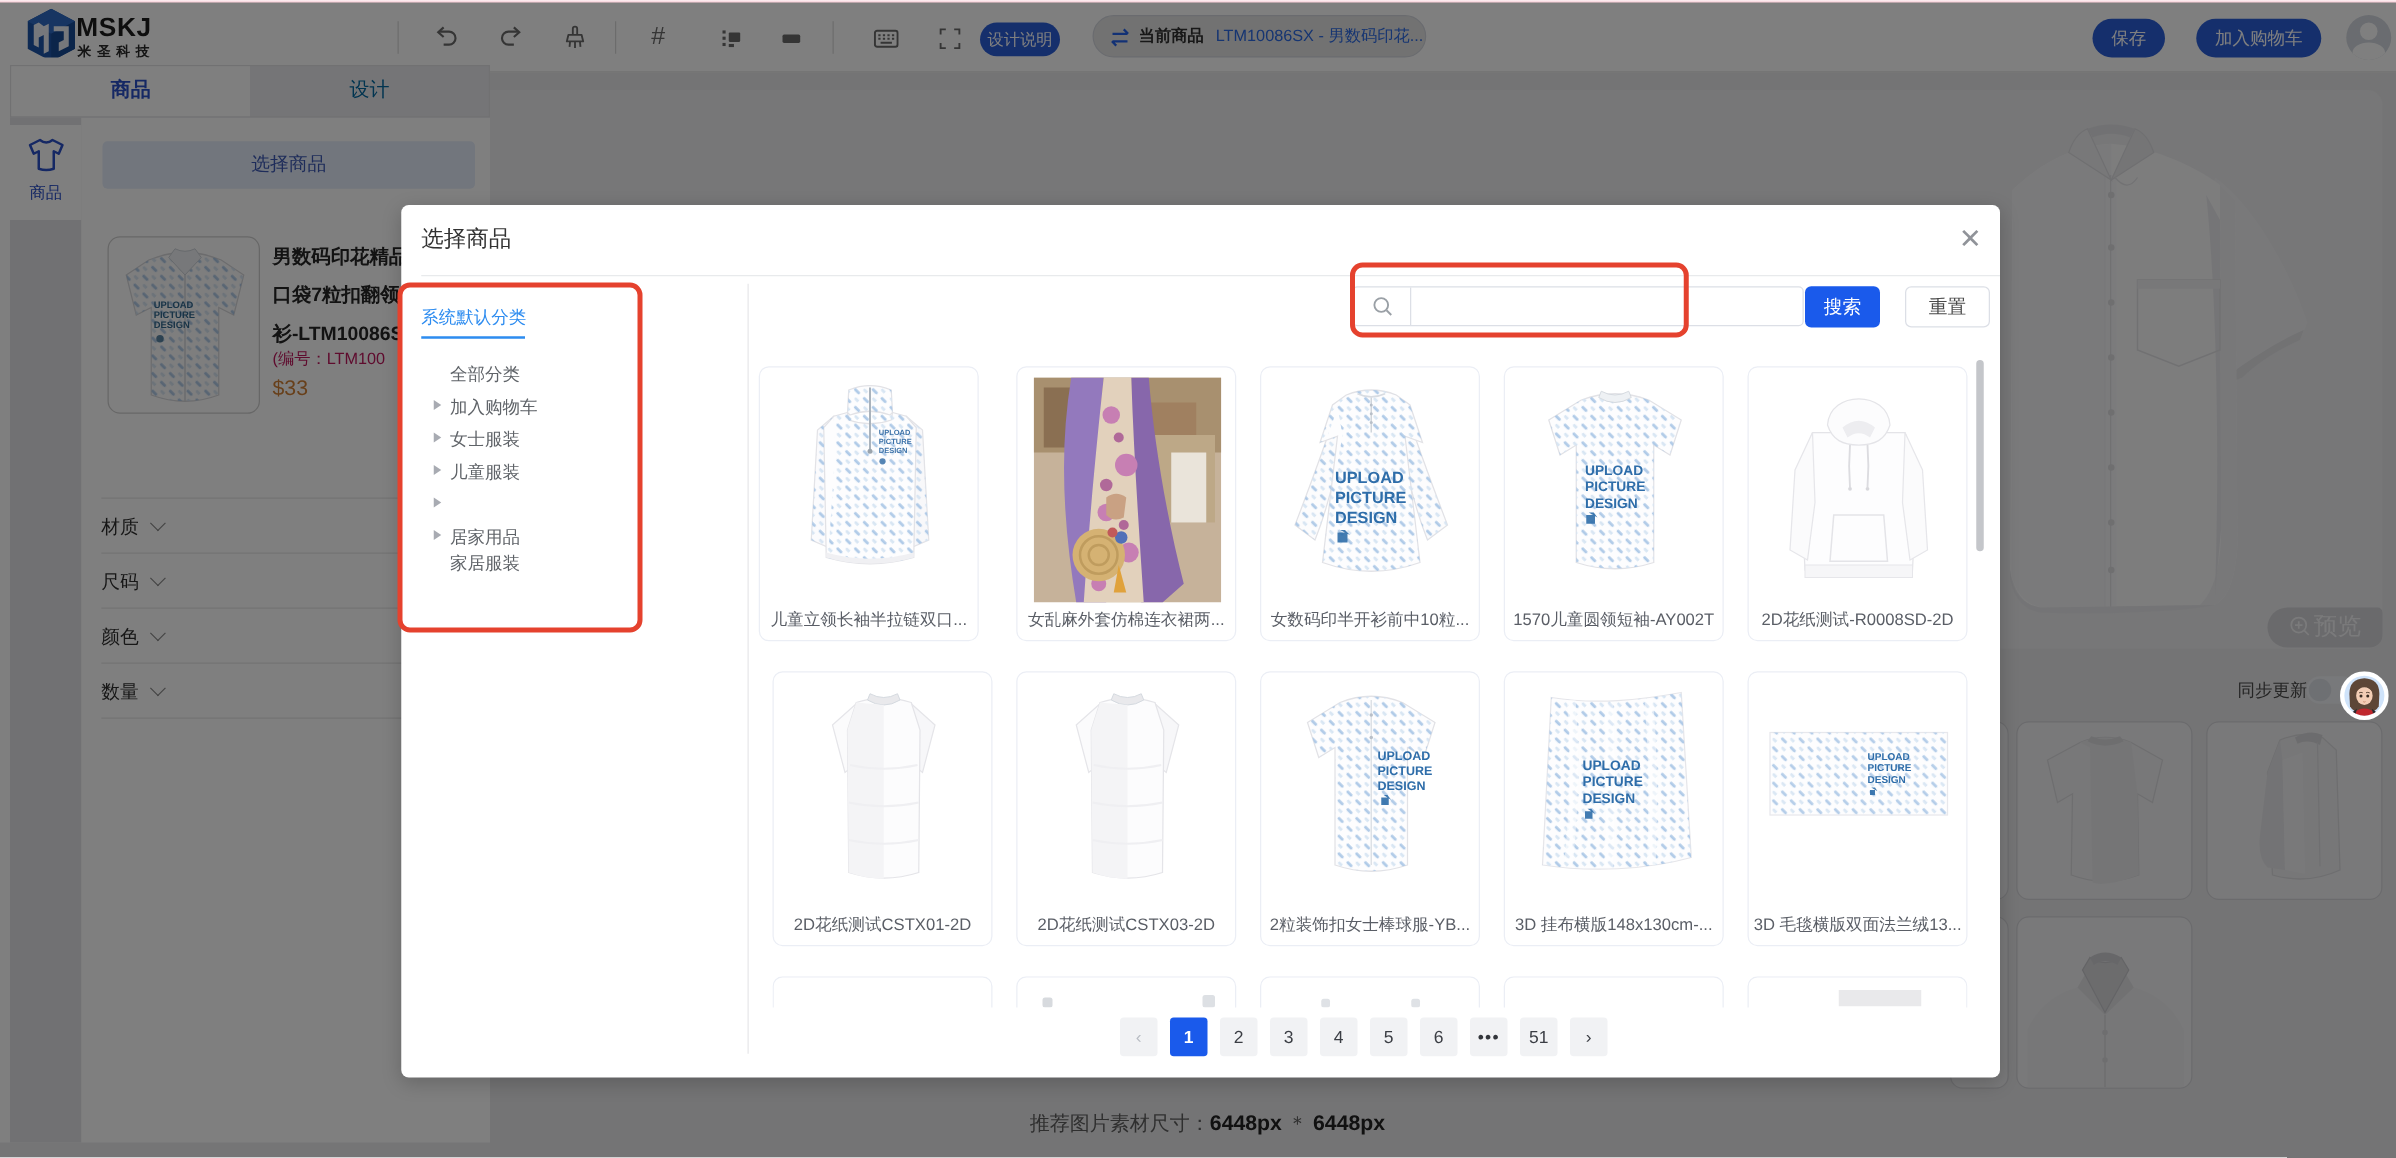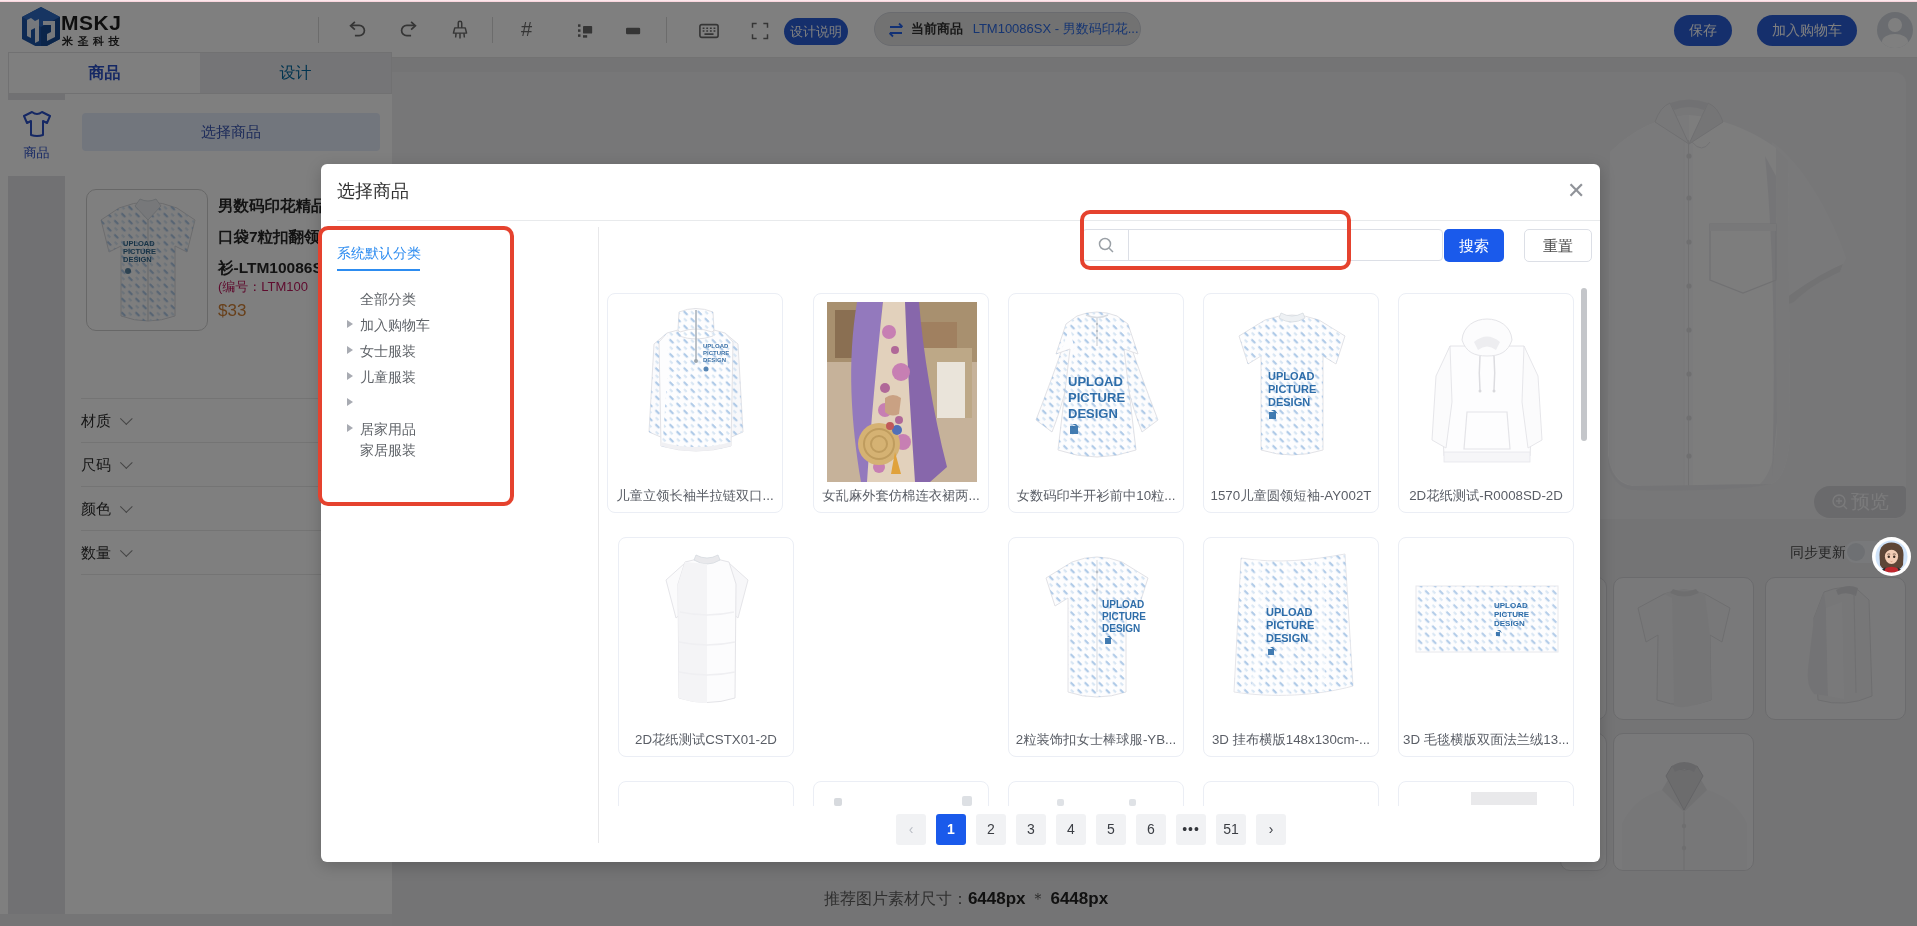--- a/index.html
+++ b/index.html
@@ -428,20 +428,31 @@
     <svg class="img" width="150" height="180" viewBox="0 0 150 180">
       <path d="M53,17 L34,34 L44,72 L54,64 Z" fill="#fbfbfc" stroke="#e5e5e9" stroke-width="1"></path>
       <path d="M97,17 L116,34 L106,72 L96,64 Z" fill="#f7f7f9" stroke="#e5e5e9" stroke-width="1"></path>
       <path d="M53,16 Q75,9 97,16 L104,38 L103,152 Q75,161 47,152 L46,38 Z" fill="#fcfcfd" stroke="#e4e4e8" stroke-width="1"></path>
       <path d="M62,14 Q75,22 88,14 L86,9 Q75,15 64,9 Z" fill="#e9e9ec" stroke="#d5dae0" stroke-width="0.8"></path>
       <path d="M53,16 L46,38 L47,152 Q61,157 75,157 L75,18 Z" fill="#f4f4f6"></path>
       <path d="M48,66 Q75,72 102,66 M47,96 Q75,102 103,96 M47,126 Q75,132 103,126" stroke="#efeff2" stroke-width="1.5" fill="none"></path>
     </svg>
     <div class="cap">2D花纸测试CSTX01-2D</div>
   </div>
+  <div class="card" style="left:492px; top:373px;">
+    <svg class="img" width="150" height="180" viewBox="0 0 150 180">
+      <path d="M53,17 L34,34 L44,72 L54,64 Z" fill="#fbfbfc" stroke="#e5e5e9" stroke-width="1"></path>
+      <path d="M97,17 L116,34 L106,72 L96,64 Z" fill="#f7f7f9" stroke="#e5e5e9" stroke-width="1"></path>
+      <path d="M53,16 Q75,9 97,16 L104,38 L103,152 Q75,161 47,152 L46,38 Z" fill="#fcfcfd" stroke="#e4e4e8" stroke-width="1"></path>
+      <path d="M62,14 Q75,22 88,14 L86,9 Q75,15 64,9 Z" fill="#e9e9ec" stroke="#d5dae0" stroke-width="0.8"></path>
+      <path d="M53,16 L46,38 L47,152 Q61,157 75,157 L75,18 Z" fill="#f4f4f6"></path>
+      <path d="M48,66 Q75,72 102,66 M47,96 Q75,102 103,96 M47,126 Q75,132 103,126" stroke="#efeff2" stroke-width="1.5" fill="none"></path>
+    </svg>
+    <div class="cap">2D花纸测试CSTX03-2D</div>
+  </div>
   <div class="card" style="left:687px; top:373px;">
     <svg class="img" width="150" height="180" viewBox="0 0 150 180">
       <defs>
           <clipPath id="cbb">
             <path d="M50,16 Q75,6 100,16 L126,32 L117,60 L104,52 L104,146 Q75,156 46,146 L46,52 L33,60 L24,32 Z"></path>
           </clipPath>
         </defs>
       <path d="M50,16 Q75,6 100,16 L126,32 L117,60 L104,52 L104,146 Q75,156 46,146 L46,52 L33,60 L24,32 Z" fill="#fdfdfe" stroke="#e2e2e6" stroke-width="1"></path>
       <rect x="18" y="0" width="115" height="160" fill="url(#diagsm)" clip-path="url(#cbb)" opacity="0.9"></rect>
       <path d="M75,14 L75,146" stroke="#dde1e6" stroke-width="1.2" fill="none"></path>

